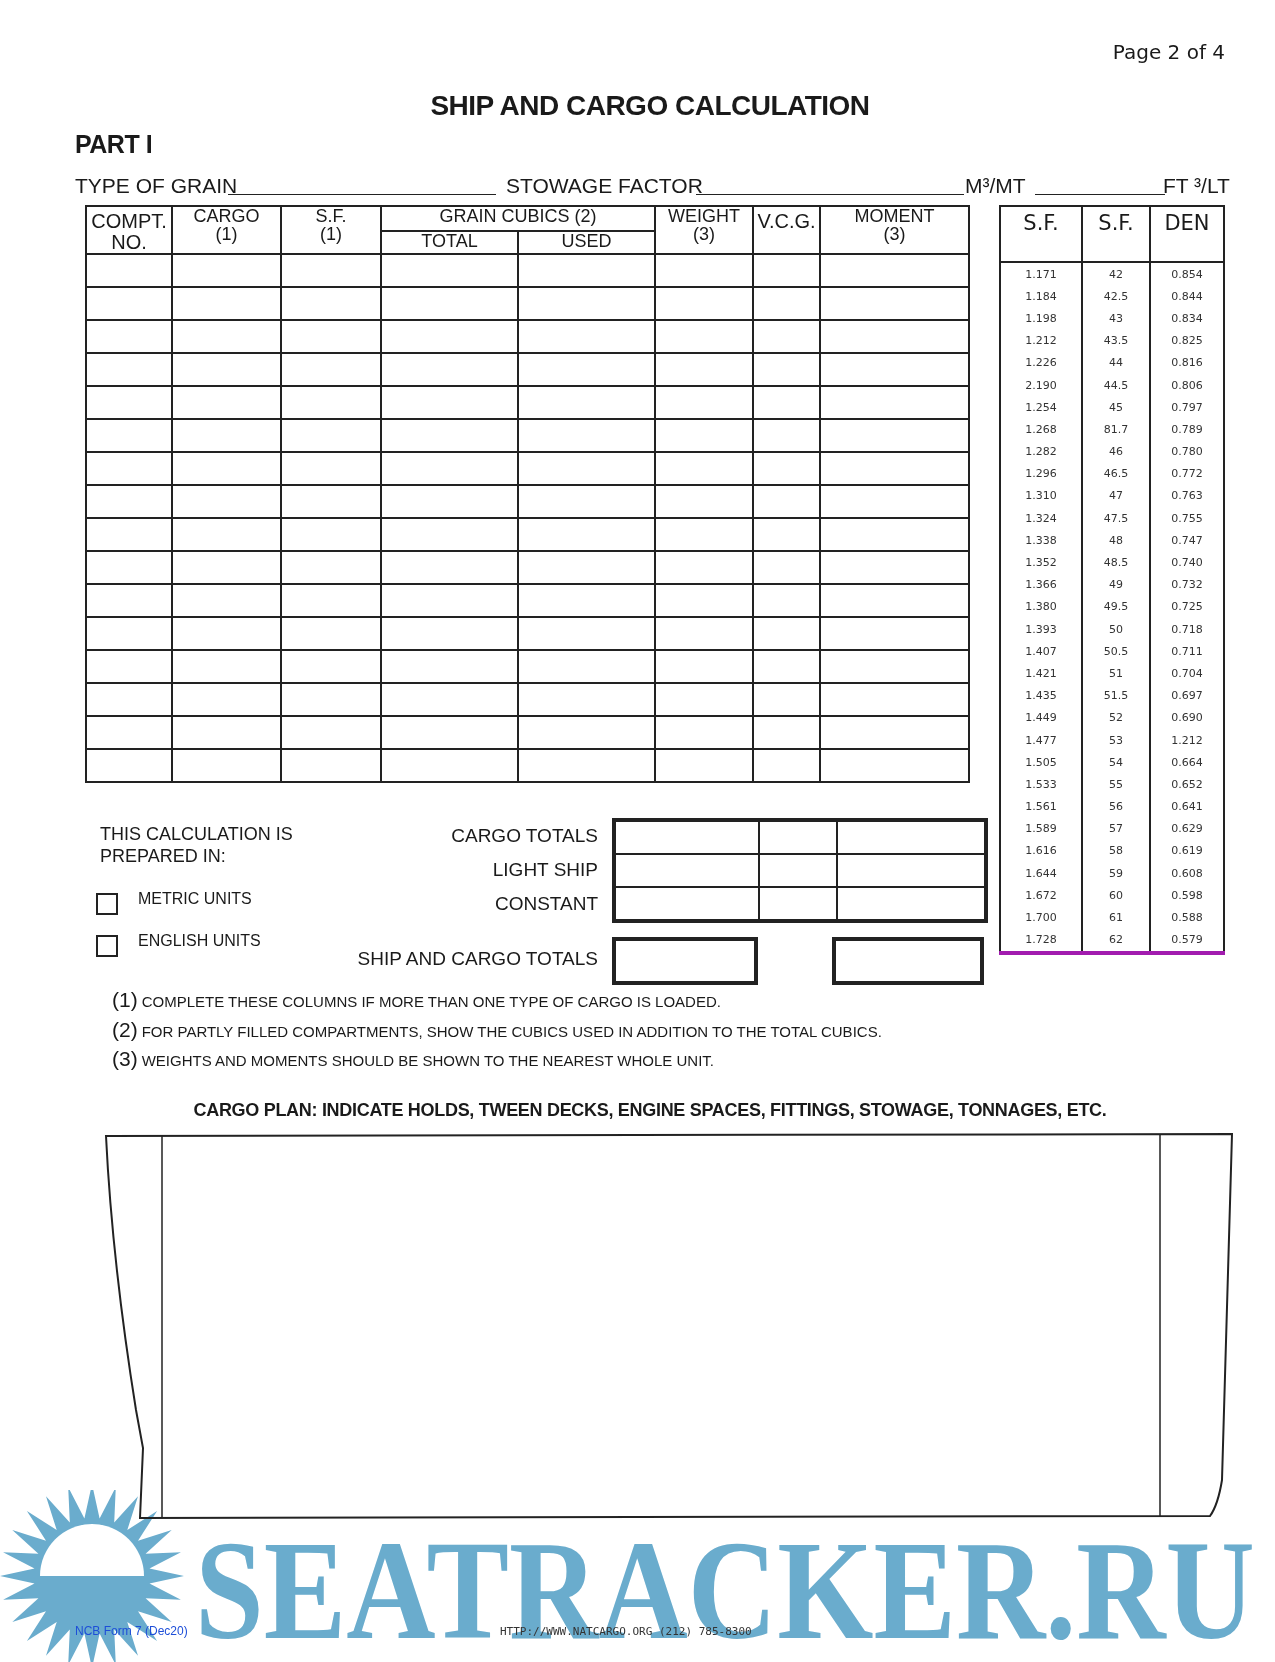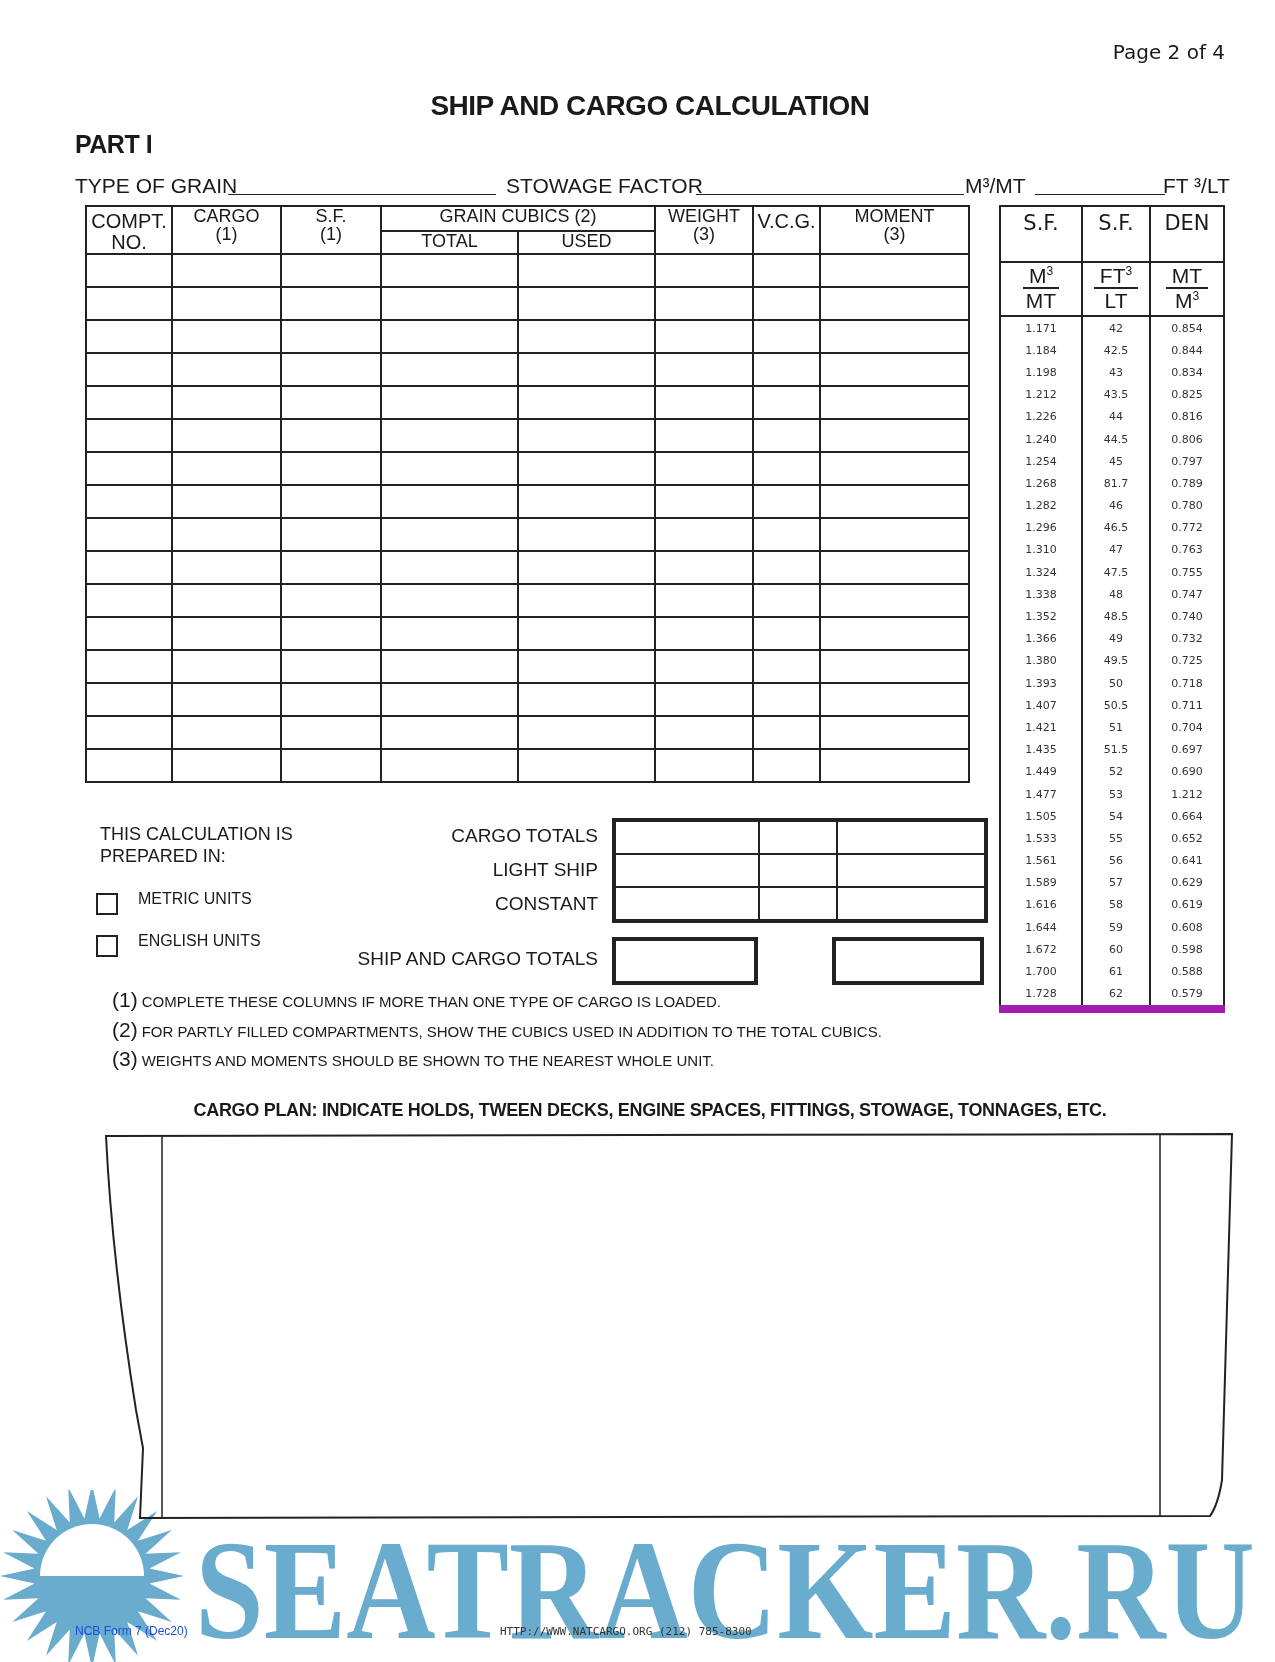--- a/index.html
+++ b/index.html
@@ -16,21 +16,21 @@
   table.main td, table.main th { border:2px solid #222; padding:0; font-weight:normal; text-align:center; vertical-align:top; line-height:1; }
   table.main th { font-size:18px; }
   table.main th.small { font-size:20px; padding-top:4px; }
   table.main td { height:31px; }
 
   table.sf { position:absolute; left:999px; top:205px; border-collapse:collapse; }
   table.sf td, table.sf th { border:2px solid #222; padding:0; font-weight:normal; text-align:center; }
   table.sf th.h1 { height:50px; font-size:21px; vertical-align:top; padding-top:4px; font-family:"DejaVu Sans", sans-serif; }
   table.sf th.h2 { height:52px; font-size:21px; }
   table.sf td { border-top:none; border-bottom:none; font-size:11px; height:22.2px; font-family:"DejaVu Sans", sans-serif; color:#333; }
-  table.sf tr:last-child td { border-bottom:8px solid #a21caf; }
+  table.sf tr:last-child td { border-bottom:4px solid #a21caf; }
   .frac { display:inline-block; line-height:1; }
   .frac .num { display:block; border-bottom:2px solid #222; padding:0 6px 1px; }
   .frac .den { display:block; padding-top:1px; }
   sup { font-size:12px; vertical-align:super; line-height:0; }
 
   .calc-label { left:100px; top:823px; font-size:18px; line-height:22px; }
   .cb { position:absolute; width:18px; height:18px; border:2.5px solid #222; }
   .cb-label { font-size:16px; }
   .tot-label { font-size:19px; text-align:right; width:300px; }
   table.tot { position:absolute; left:612px; top:818px; border-collapse:collapse; border:4px solid #222; }
@@ -251,25 +251,20 @@
     </tbody>
 </table>
 
 <table class="sf">
   <thead>
     <tr>
       <th class="h1" style="width:80px">S.F.</th>
       <th class="h1" style="width:66px">S.F.</th>
       <th class="h1" style="width:72px">DEN</th>
     </tr>
-    <tr>
-      <th class="h2"><span class="frac"><span class="num"><span>M</span><sup>3</sup></span><span class="den">MT</span></span></th>
-      <th class="h2"><span class="frac"><span class="num"><span>FT</span><sup>3</sup></span><span class="den">LT</span></span></th>
-      <th class="h2"><span class="frac"><span class="num">MT</span><span class="den"><span>M</span><sup>3</sup></span></span></th>
-    </tr>
   </thead>
   <tbody id="sf-body">
       <tr>
         <td>1.171</td>
         <td>42</td>
         <td>0.854</td>
       </tr>
       <tr>
         <td>1.184</td>
         <td>42.5</td>
@@ -284,21 +279,21 @@
         <td>1.212</td>
         <td>43.5</td>
         <td>0.825</td>
       </tr>
       <tr>
         <td>1.226</td>
         <td>44</td>
         <td>0.816</td>
       </tr>
       <tr>
-        <td>1.240</td>
+        <td>2.190</td>
         <td>44.5</td>
         <td>0.806</td>
       </tr>
       <tr>
         <td>1.254</td>
         <td>45</td>
         <td>0.797</td>
       </tr>
       <tr>
         <td>1.268</td>

